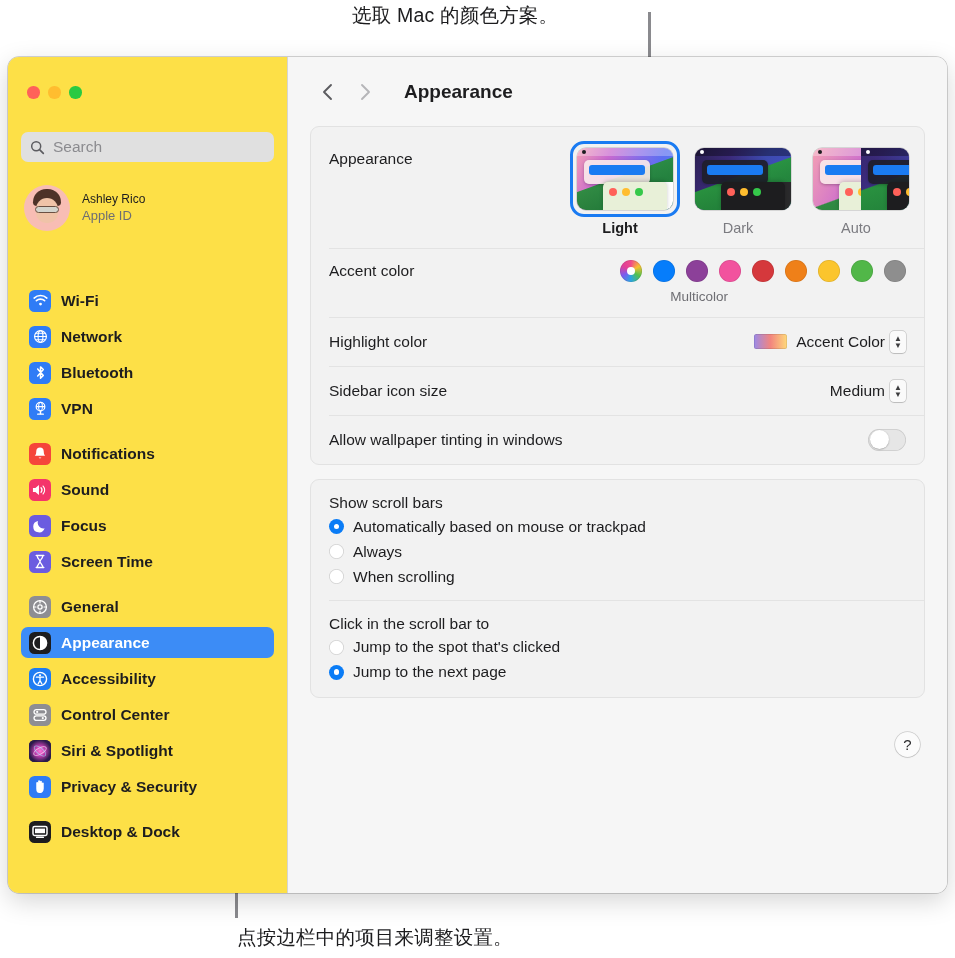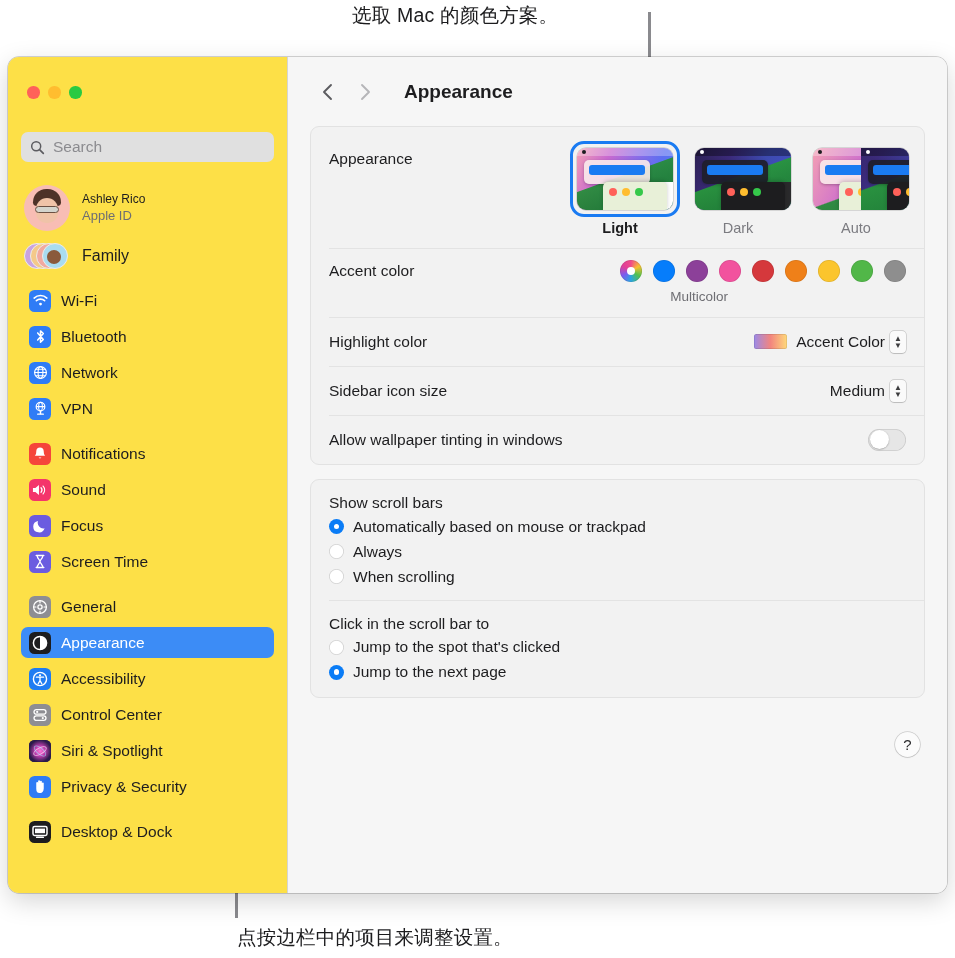--- a/index.html
+++ b/index.html
@@ -143,20 +143,21 @@
   .navlist { position: absolute; top: 228px; left: 0; right: 0; }
   .nav-group { margin-bottom: 14px; }
   .nav-item {
     display: flex;
     align-items: center;
     height: 31px;
     margin: 0 13px 5px 13px;
     padding: 0 8px;
     border-radius: 7px;
     box-sizing: border-box;
+    font-weight: bold;
   }
   .nav-item.selected { background: #3c8cf6; }
   .nav-item.selected .nav-label { color: #fff; }
   .nav-ico {
     width: 22px; height: 22px;
     border-radius: 5.5px;
     flex: 0 0 22px;
     display: flex; align-items: center; justify-content: center;
     color: #fff;
     font-size: 13px;
@@ -424,61 +425,52 @@
           <span class="hair"></span>
             <span class="face"></span>
             <span class="glasses"></span>
         </div>
         <div class="acc-text">
           <div class="acc-name">Ashley Rico</div>
           <div class="acc-sub">Apple ID</div>
         </div>
       </div>
 
-      <div class="family">
-        <div class="fam-stack">
-            <i></i>
-            <i></i>
-            <i></i>
-            <i></i>
-          </div>
-        <span class="fam-label">Family</span>
-      </div>
 
       <div class="navlist">
           <div class="nav-group">
             <div class="nav-item">
               <span class="nav-ico" style="background: rgb(47, 124, 246);">
                 <svg width="15" height="15" viewBox="0 0 16 16">
                   <path d="M1.2 5.4a10 10 0 0113.6 0" fill="none" stroke="#fff" stroke-width="1.7" stroke-linecap="round"></path>
                   <path d="M3.6 8.2a6.5 6.5 0 018.8 0" fill="none" stroke="#fff" stroke-width="1.7" stroke-linecap="round"></path>
                   <circle cx="8" cy="11.8" r="1.5" fill="#fff"></circle>
                 </svg>
               </span>
               <span class="nav-label">Wi-Fi</span>
-            </div>
-            <div class="nav-item">
-              <span class="nav-ico" style="background: rgb(47, 124, 246);">
-                <svg width="13" height="15" viewBox="0 0 12 16">
-                  <path d="M3 4.2L9 11.2 6 14V2l3 2.8L3 11.8" fill="none" stroke="#fff" stroke-width="1.6" stroke-linejoin="round" stroke-linecap="round"></path>
-                </svg>
-              </span>
-              <span class="nav-label">Bluetooth</span>
             </div>
             <div class="nav-item">
               <span class="nav-ico" style="background: rgb(47, 124, 246);">
                 <svg width="15" height="15" viewBox="0 0 16 16">
                   <circle cx="8" cy="8" r="6.3" fill="none" stroke="#fff" stroke-width="1.3"></circle>
                   <ellipse cx="8" cy="8" rx="2.6" ry="6.3" fill="none" stroke="#fff" stroke-width="1.2"></ellipse>
                   <line x1="1.8" y1="8" x2="14.2" y2="8" stroke="#fff" stroke-width="1.2"></line>
                   <line x1="2.8" y1="4.6" x2="13.2" y2="4.6" stroke="#fff" stroke-width="1"></line>
                   <line x1="2.8" y1="11.4" x2="13.2" y2="11.4" stroke="#fff" stroke-width="1"></line>
                 </svg>
               </span>
               <span class="nav-label">Network</span>
+            </div>
+            <div class="nav-item">
+              <span class="nav-ico" style="background: rgb(47, 124, 246);">
+                <svg width="13" height="15" viewBox="0 0 12 16">
+                  <path d="M3 4.2L9 11.2 6 14V2l3 2.8L3 11.8" fill="none" stroke="#fff" stroke-width="1.6" stroke-linejoin="round" stroke-linecap="round"></path>
+                </svg>
+              </span>
+              <span class="nav-label">Bluetooth</span>
             </div>
             <div class="nav-item">
               <span class="nav-ico" style="background: rgb(47, 124, 246);">
                 <svg width="15" height="15" viewBox="0 0 16 16">
                   <circle cx="8" cy="6" r="4.6" fill="none" stroke="#fff" stroke-width="1.3"></circle>
                   <ellipse cx="8" cy="6" rx="2" ry="4.6" fill="none" stroke="#fff" stroke-width="1.1"></ellipse>
                   <line x1="3.4" y1="6" x2="12.6" y2="6" stroke="#fff" stroke-width="1.1"></line>
                   <line x1="8" y1="10.6" x2="8" y2="14" stroke="#fff" stroke-width="1.5"></line>
                   <line x1="5" y1="14" x2="11" y2="14" stroke="#fff" stroke-width="1.5" stroke-linecap="round"></line>
                 </svg>

